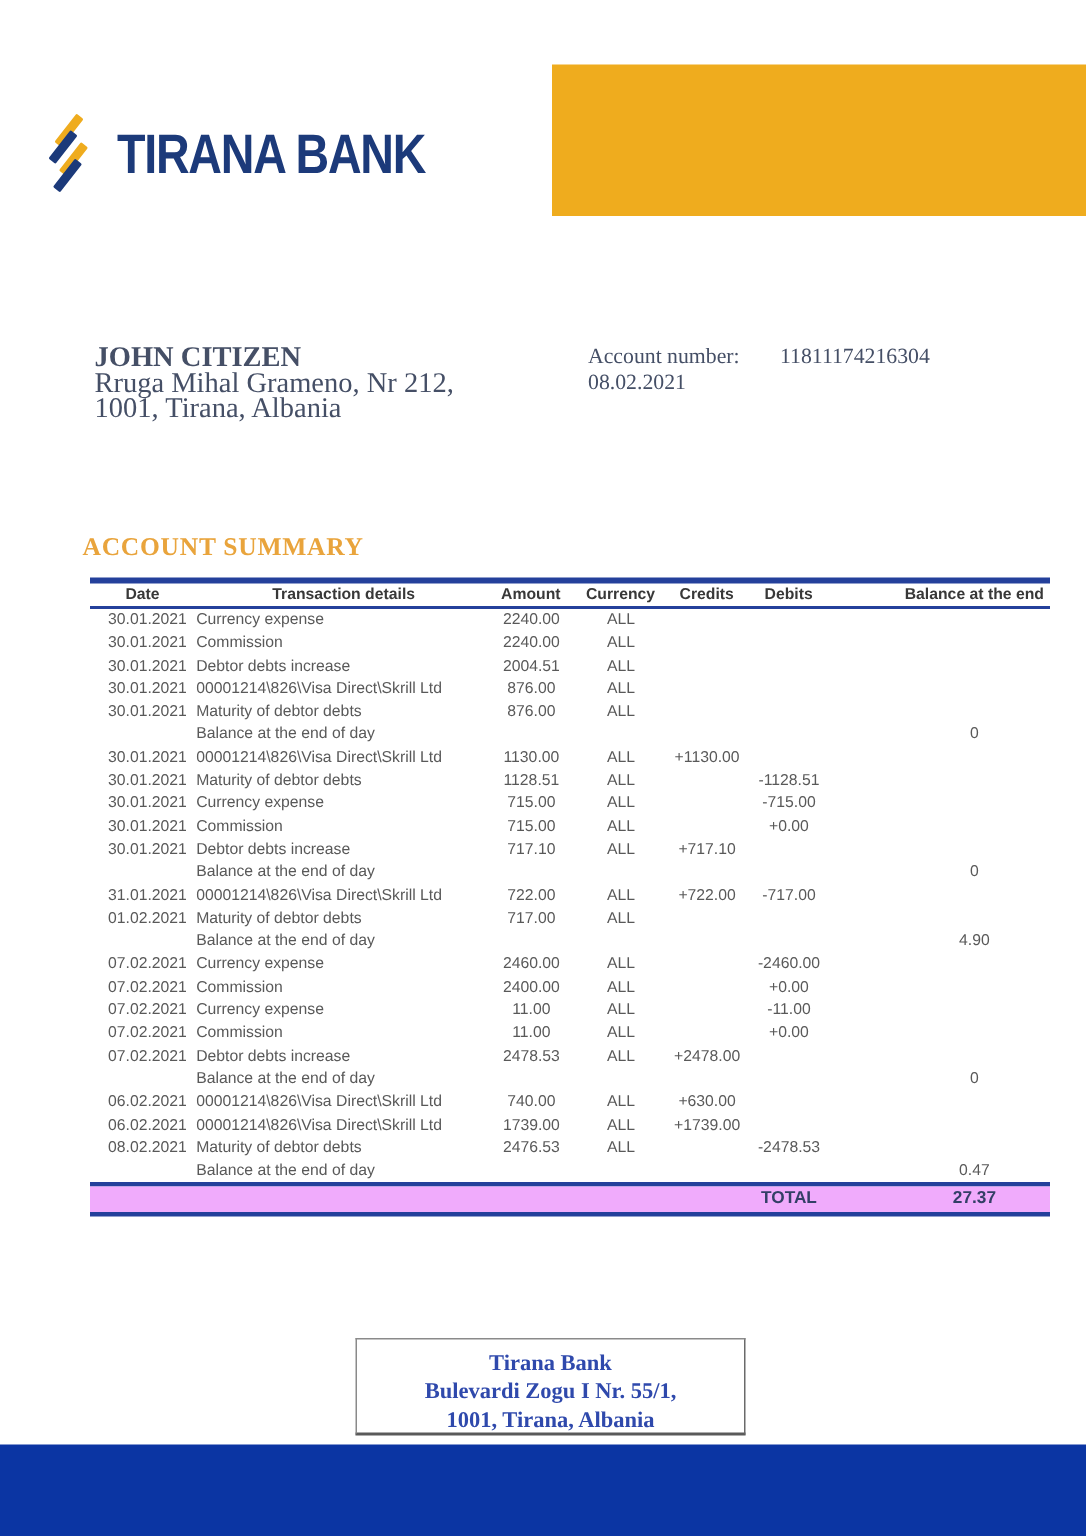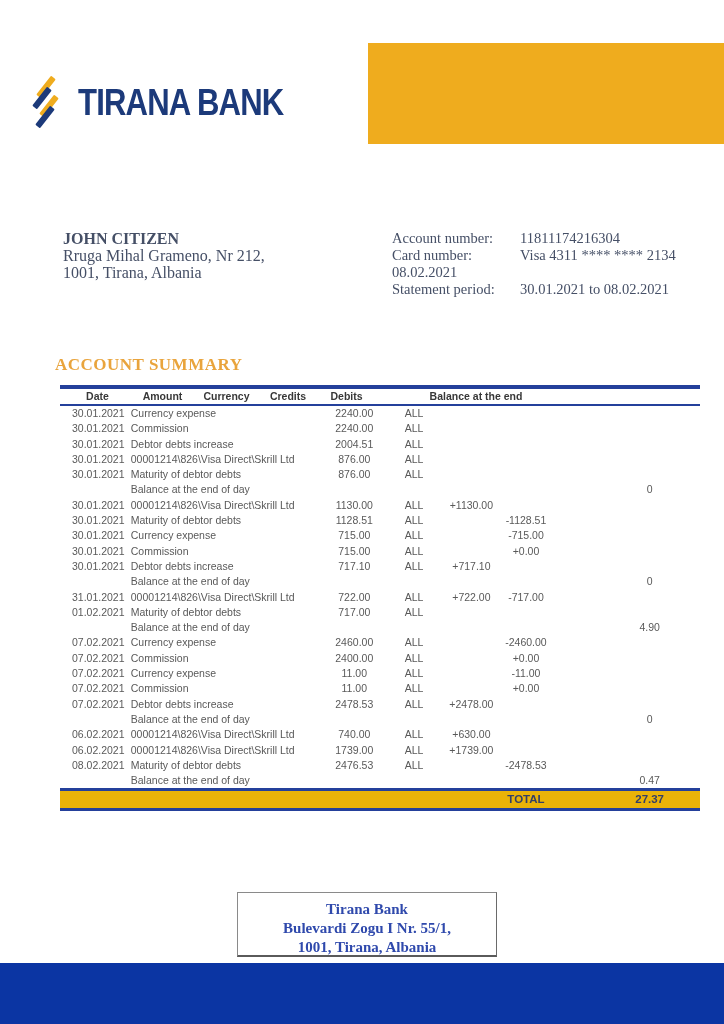--- a/index.html
+++ b/index.html
@@ -14,21 +14,21 @@
   .logo-mark span{position:absolute;width:24px;height:6px;border-radius:1px;}
   .s1{background:#EFAC1E;transform:rotate(-52deg);left:4px;top:6px;}
   .s2{background:#1C3A7A;transform:rotate(-52deg);left:0px;top:17px;}
   .s3{background:#EFAC1E;transform:rotate(-52deg);left:7px;top:25px;}
   .s4{background:#1C3A7A;transform:rotate(-52deg);left:3px;top:36px;}
   .logo-text{
     font-family:"Liberation Sans", sans-serif;font-weight:700;font-size:37px;color:#1C3A7A;
     letter-spacing:-1px;transform:scaleX(.84);transform-origin:left center;white-space:nowrap;
   }
   
-  .customer{position:absolute;left:63px;top:230px;font-size:16px;color:#454F66;line-height:17px;}
+  .customer{position:absolute;left:63px;top:230px;font-size:19px;color:#454F66;line-height:17px;}
   .customer .name{font-weight:700;}
   .account-info{position:absolute;left:392px;top:230px;font-size:14.5px;color:#454F66;line-height:17px;}
   .acc-row{display:flex;}
   .acc-label{width:128px;}
   .acc-value{white-space:nowrap;}
   
   .summary-title{position:absolute;left:55px;top:355px;font-weight:700;font-size:17px;color:#E9A43C;letter-spacing:.5px;}
   .table{position:absolute;left:60px;top:385px;width:640px;font-family:"Liberation Sans", sans-serif;}
   .t-topline{height:4px;background:#24409B;}
   .t-headline{height:2px;background:#24409B;}
@@ -38,21 +38,21 @@
   .td{overflow:hidden;white-space:nowrap;}
   .c0{width:75px;padding-left:12px;box-sizing:border-box;text-align:left;}
   .c1{width:212px;text-align:left;}
   .c2{width:55px;text-align:center;}
   .c3{width:73px;text-align:center;}
   .c4{width:50px;text-align:center;}
   .c5{width:67px;text-align:center;}
   .c6{width:108px;text-align:center;margin-left:42px;}
   .thead .c0{text-align:center;padding-left:0;}
   .thead .c1{text-align:center;}
-  .total-row{display:flex;height:17px;line-height:17px;background:#eab308;font-size:11.5px;font-weight:700;color:#333F66;}
+  .total-row{display:flex;height:17px;line-height:17px;background:#f0abfc;font-size:11.5px;font-weight:700;color:#333F66;}
   
   .footer-box{
     position:absolute;left:237px;top:892px;width:258px;height:55px;background:#ffffff;
     border:1px solid #8a8a8a;border-bottom:2px solid #5a5a5a;border-right:1.5px solid #6a6a6a;
     text-align:center;font-weight:700;font-size:15px;color:#2F49AC;line-height:19px;padding-top:7px;box-sizing:content-box;
   }
   .bottom-bar{position:absolute;left:0;top:963px;width:724px;height:61px;background:#0B35A3;}
 </style>
 </head>
 <body>
@@ -73,38 +73,31 @@
   <div>Rruga Mihal Grameno, Nr 212,</div>
   <div>1001, Tirana, Albania</div>
 </div>
 
 <div class="account-info">
   <div class="acc-row">
     <div class="acc-label">Account number:</div>
     <div class="acc-value">11811174216304</div>
   </div>
   <div class="acc-row">
-    <div class="acc-label">Card number:</div>
-    <div class="acc-value">Visa 4311 **** **** 2134</div>
-  </div>
-  <div class="acc-row">
     <div class="acc-value">08.02.2021</div>
-  </div>
-  <div class="acc-row">
-    <div class="acc-label">Statement period:</div>
-    <div class="acc-value">30.01.2021 to 08.02.2021</div>
   </div>
 </div>
 
 <div class="summary-title">ACCOUNT SUMMARY</div>
 
 <div class="table">
   <div class="t-topline"></div>
   <div class="trow thead">
     <div class="td c0">Date</div>
+    <div class="td c1">Transaction details</div>
     <div class="td c2">Amount</div>
     <div class="td c3">Currency</div>
     <div class="td c4">Credits</div>
     <div class="td c5">Debits</div>
     <div class="td c6">Balance at the end</div>
   </div>
   <div class="t-headline"></div>
   <div>
       <div class="trow">
         <div class="td c0">30.01.2021</div>

